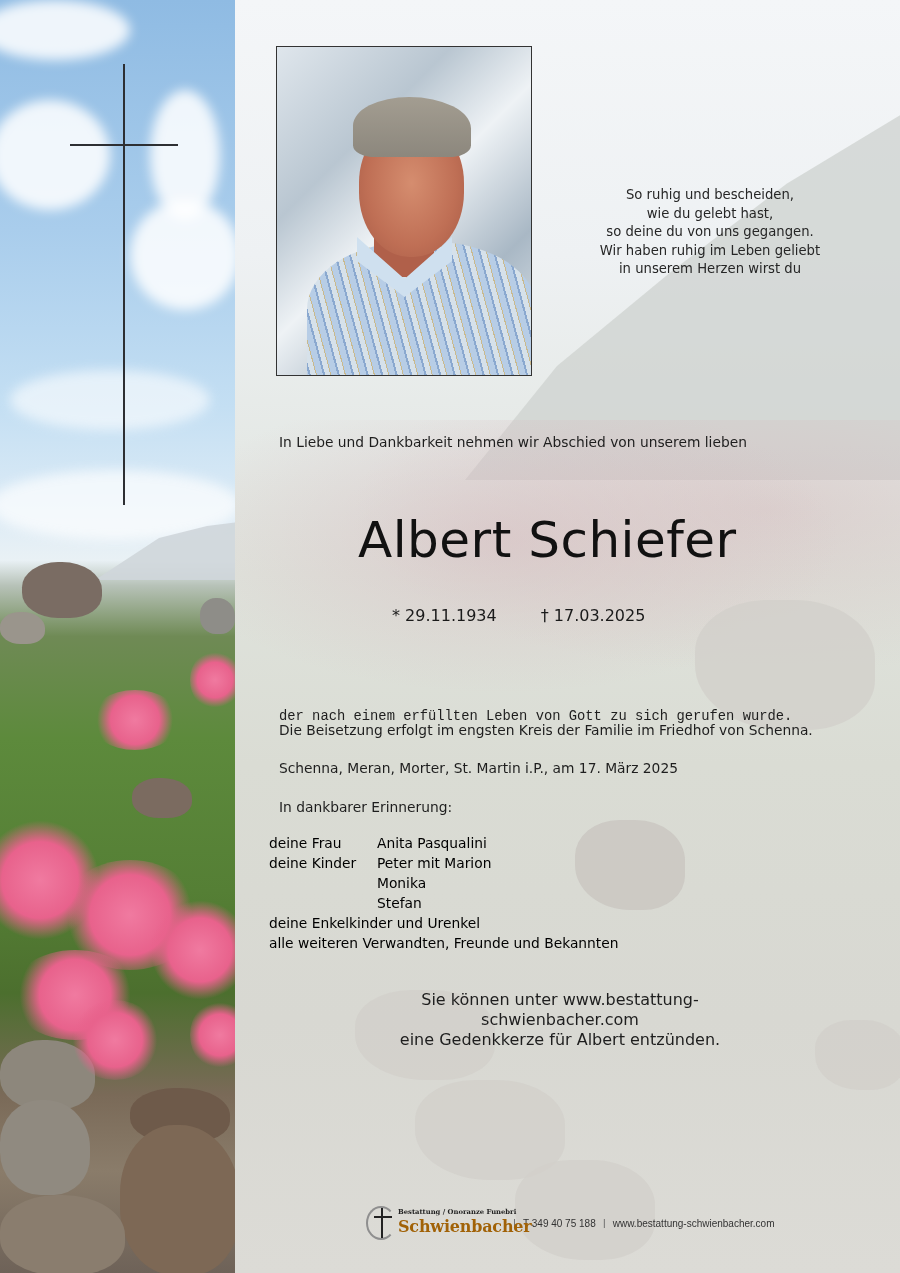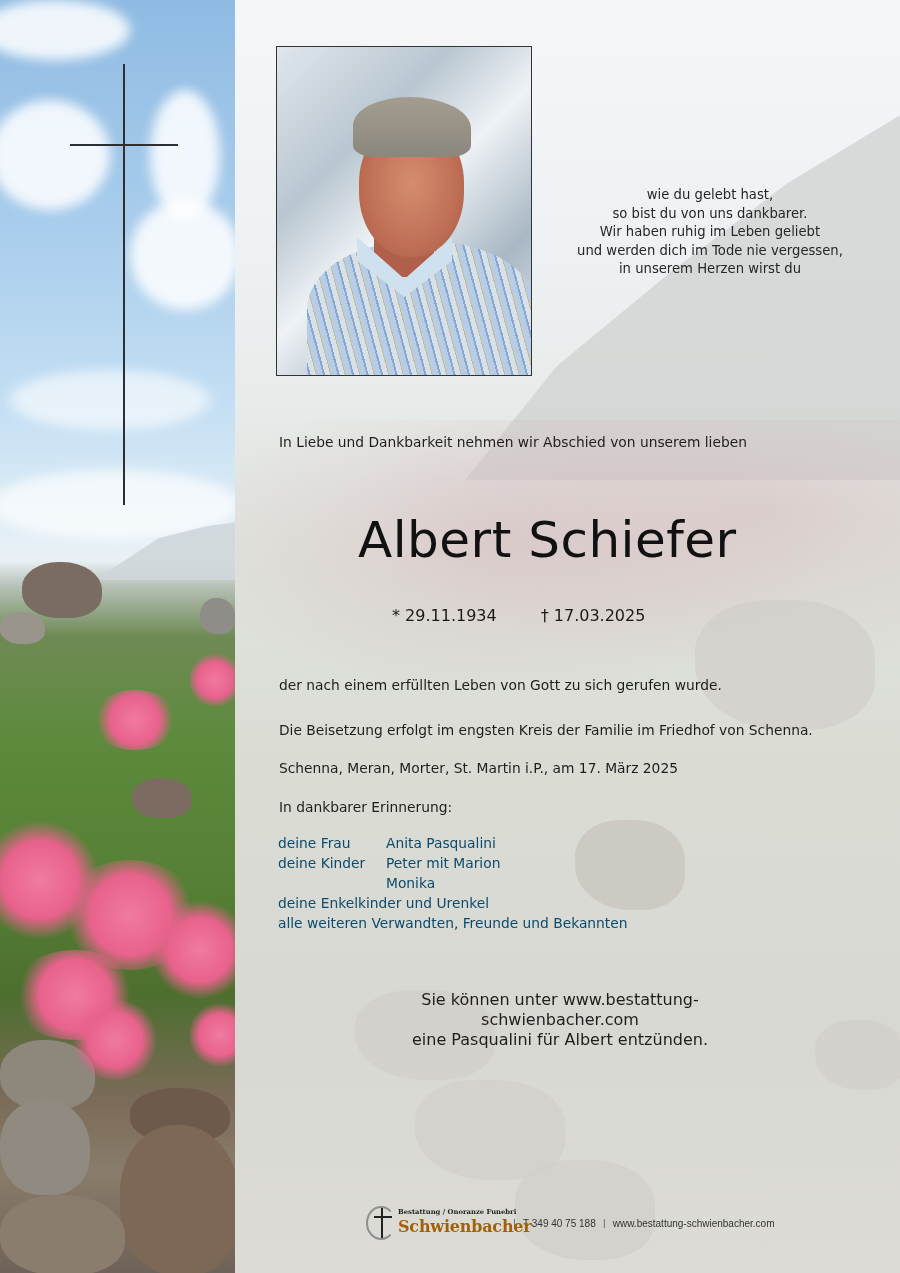--- a/index.html
+++ b/index.html
@@ -48,21 +48,21 @@
   .poem div { white-space: nowrap; }
 
   .intro { position: absolute; left: 279px; top: 434px; font-size: 13.8px; color: #1e1e1e; white-space: nowrap; }
   .name { position: absolute; left: 358px; top: 500px; font-size: 50px; font-weight: normal; color: #111;
     letter-spacing: .5px; white-space: nowrap; line-height: 80px; }
   .dates { position: absolute; left: 392px; top: 606px; font-size: 16px; color: #1a1a1a; white-space: nowrap; }
   .dates span + span { margin-left: 44px; }
 
   .para { position: absolute; left: 279px; font-size: 13.8px; color: #1e1e1e; white-space: nowrap; }
 
-  .mourners { position: absolute; left: 278px; top: 833px; font-size: 13.8px; line-height: 20px; color: #0c4a6e; }
+  .mourners { position: absolute; left: 269px; top: 833px; font-size: 13.8px; line-height: 20px; color: #000000; }
   .mrow { display: flex; white-space: nowrap; }
   .mrel { width: 108px; }
 
   .candle { position: absolute; left: 360px; top: 990px; width: 400px; text-align: center;
     font-size: 16px; line-height: 20px; color: #1e1e1e; }
 
   
   .footer { position: absolute; left: 366px; top: 1203px; height: 40px; display: flex; align-items: center; }
   .logo { position: relative; width: 140px; height: 38px; }
   .logo-arc { position: absolute; left: 0; top: 2px; width: 30px; height: 34px; border: 2px solid #8f8f8f;
@@ -122,62 +122,66 @@
 
 <div class="portrait">
   <div class="p-shirt"></div>
   <div class="p-neck"></div>
   <div class="p-collar"></div>
   <div class="p-face"></div>
   <div class="p-hair"></div>
 </div>
 
 <div class="poem">
+  <div>So ruhig und bescheiden,</div>
   <div>wie du gelebt hast,</div>
-  <div>so bist du von uns dankbarer.</div>
+  <div>so deine du von uns gegangen.</div>
   <div>Wir haben ruhig im Leben geliebt</div>
-  <div>und werden dich im Tode nie vergessen,</div>
   <div>in unserem Herzen wirst du</div>
 </div>
 
 <div class="intro">In Liebe und Dankbarkeit nehmen wir Abschied von unserem lieben</div>
 <div class="name">Albert Schiefer</div>
 <div class="dates">
   <span>* 29.11.1934</span><span>† 17.03.2025</span>
 </div>
 
-<div class="para" style="top:677px;">der nach einem erfüllten Leben von Gott zu sich gerufen wurde.</div>
+<div class="para" style="top:709px;font-family:Liberation Mono, monospace;">der nach einem erfüllten Leben von Gott zu sich gerufen wurde.</div>
 <div class="para" style="top:722px;">Die Beisetzung erfolgt im engsten Kreis der Familie im Friedhof von Schenna.</div>
 <div class="para" style="top:760px;">Schenna, Meran, Morter, St. Martin i.P., am 17. März 2025</div>
 <div class="para" style="top:799px;">In dankbarer Erinnerung:</div>
 
 <div class="mourners">
   <div class="mrow">
     <span class="mrel">deine Frau</span>
     <span>Anita Pasqualini</span>
   </div>
   <div class="mrow">
     <span class="mrel">deine Kinder</span>
     <span>Peter mit Marion</span>
   </div>
   <div class="mrow">
     <span class="mrel"></span>
     <span>Monika</span>
   </div>
   <div class="mrow">
+    <span class="mrel"></span>
+    <span>Stefan</span>
+  </div>
+  <div class="mrow">
     <span>deine Enkelkinder und Urenkel</span>
   </div>
   <div class="mrow">
     <span>alle weiteren Verwandten, Freunde und Bekannten</span>
   </div>
 </div>
 
 <div class="candle">
   <div>Sie können unter www.bestattung-schwienbacher.com</div>
-  <div>eine Pasqualini für Albert entzünden.</div>
+  <div>eine Gedenkkerze für Albert entzünden.</div>
 </div>
 
 <div class="footer">
   <div class="logo">
     <div>
       <div class="logo-arc"></div>
       <div class="logo-cv"></div>
       <div class="logo-ch"></div>
     </div>
     <div class="logo-sub">Bestattung / Onoranze Funebri</div>

